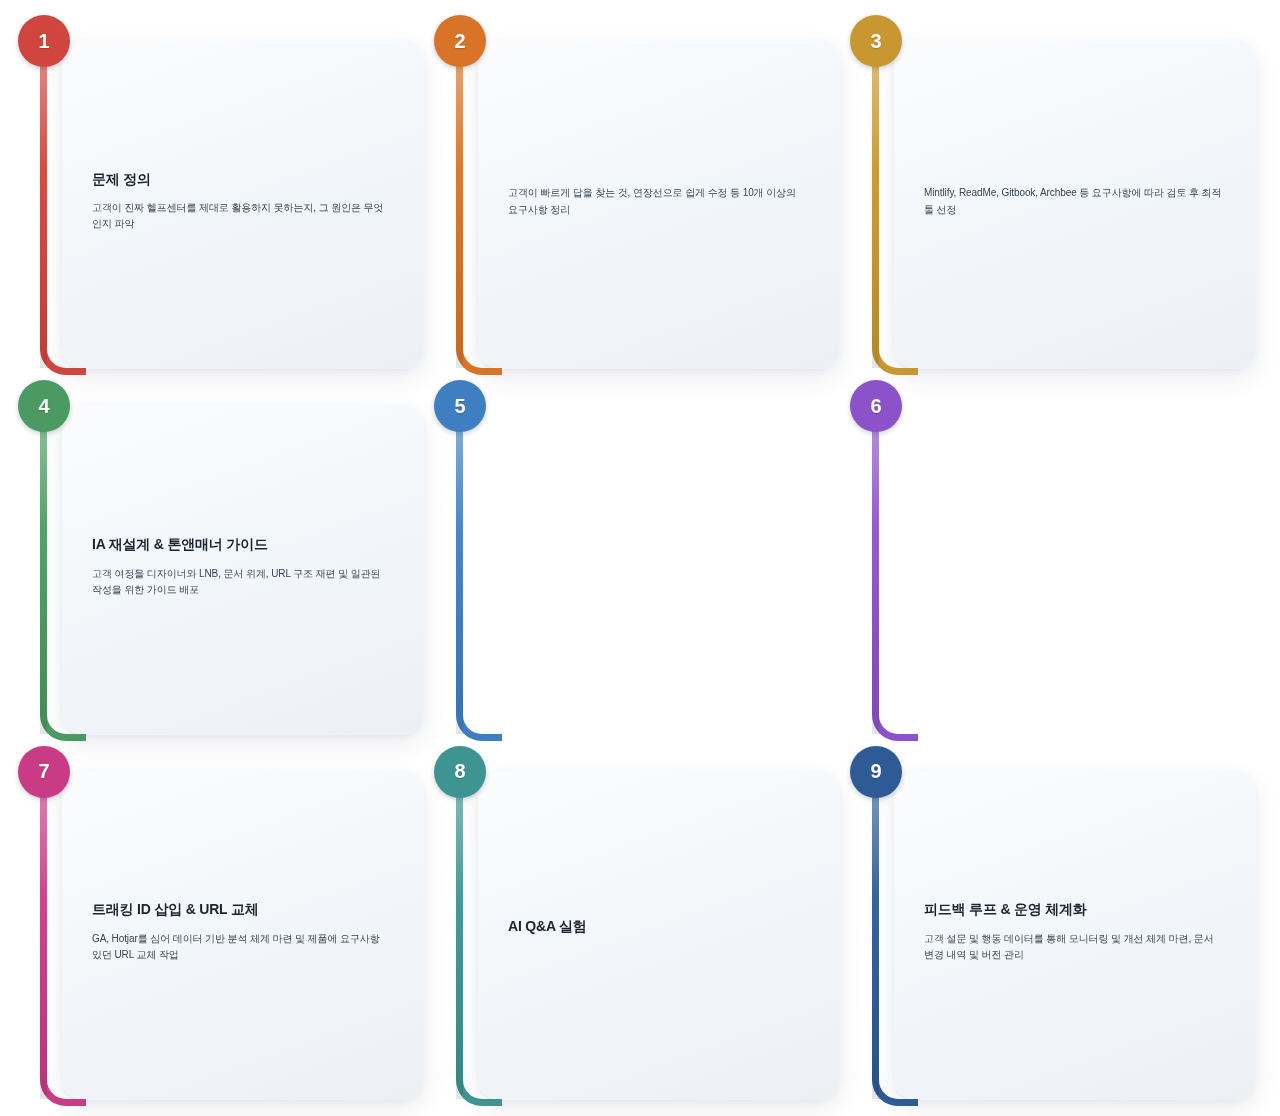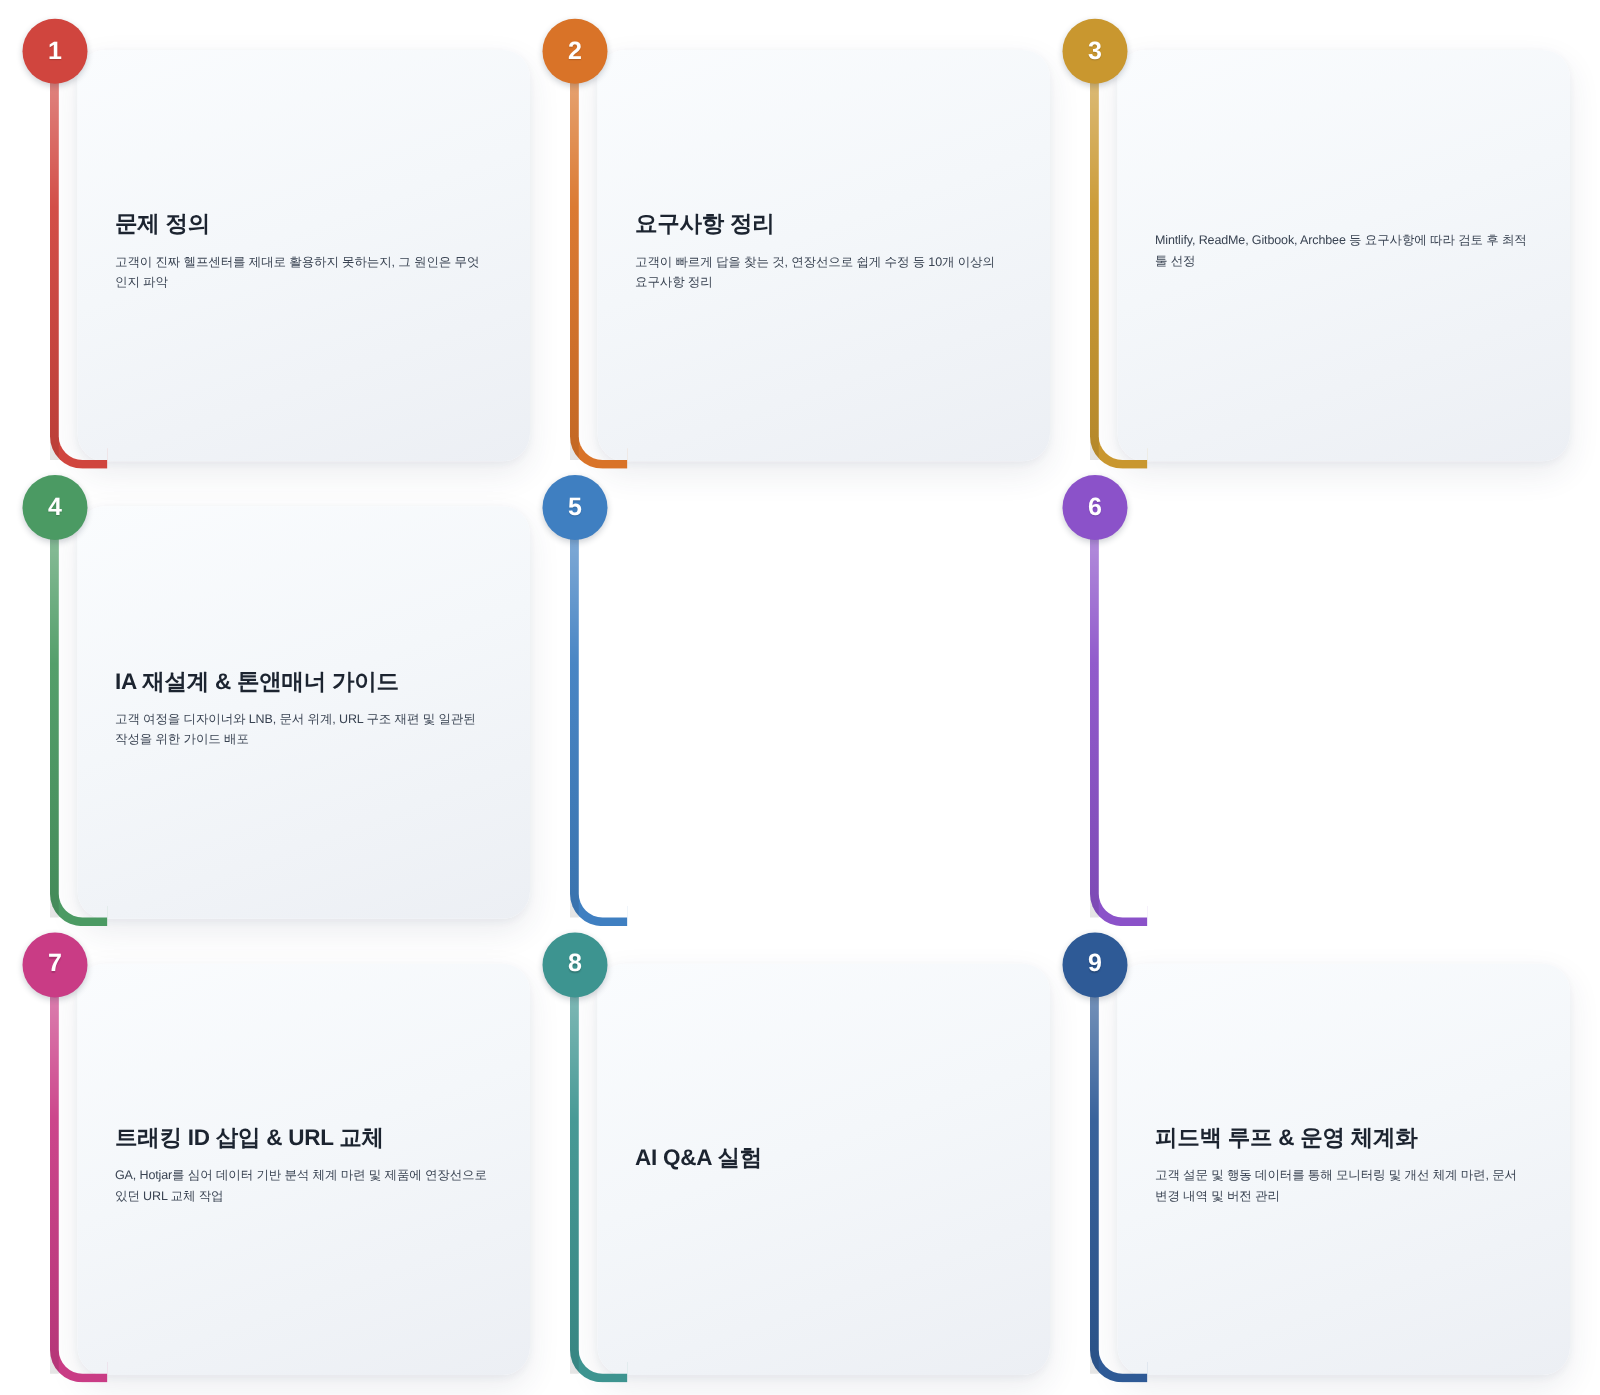--- a/index.html
+++ b/index.html
@@ -56,21 +56,21 @@
     overflow: hidden;
   }
 
   .card-body {
     position: relative;
     z-index: 2;
     margin-top: -6px;
   }
 
   .card-title {
-    font-size: 18px;
+    font-size: 14px;
     font-weight: bold;
     color: #1c2430;
     letter-spacing: -0.2px;
     margin: 0 0 12px 0;
     line-height: 1.25;
   }
 
   .card-desc {
     font-size: 10px;
     color: #394352;
@@ -148,21 +148,20 @@
         <div class="accent-bar"></div>
       </div>
       <div class="badge" style="background: rgb(208, 69, 62);">
         <span>1</span>
       </div>
     </div>
 
     <div class="card-wrap">
       <div class="card">
         <div class="card-body">
-          <h3 class="card-title">요구사항 정리</h3>
           <p class="card-desc">고객이 빠르게 답을 찾는 것, 연장선으로 쉽게 수정 등 10개 이상의 요구사항 정리</p>
         </div>
       </div>
       <div class="accent" style="color: rgb(217, 115, 40);">
         <div class="accent-bar"></div>
       </div>
       <div class="badge" style="background: rgb(217, 115, 40);">
         <span>2</span>
       </div>
     </div>
@@ -211,21 +210,21 @@
       </div>
       <div class="badge" style="background: rgb(139, 82, 201);">
         <span>6</span>
       </div>
     </div>
 
     <div class="card-wrap">
       <div class="card">
         <div class="card-body">
           <h3 class="card-title">트래킹 ID 삽입 &amp; URL 교체</h3>
-          <p class="card-desc">GA, Hotjar를 심어 데이터 기반 분석 체계 마련 및 제품에 연장선으로 있던 URL 교체 작업</p>
+          <p class="card-desc">GA, Hotjar를 심어 데이터 기반 분석 체계 마련 및 제품에 요구사항 있던 URL 교체 작업</p>
         </div>
       </div>
       <div class="accent" style="color: rgb(201, 60, 133);">
         <div class="accent-bar"></div>
       </div>
       <div class="badge" style="background: rgb(201, 60, 133);">
         <span>7</span>
       </div>
     </div>
 

